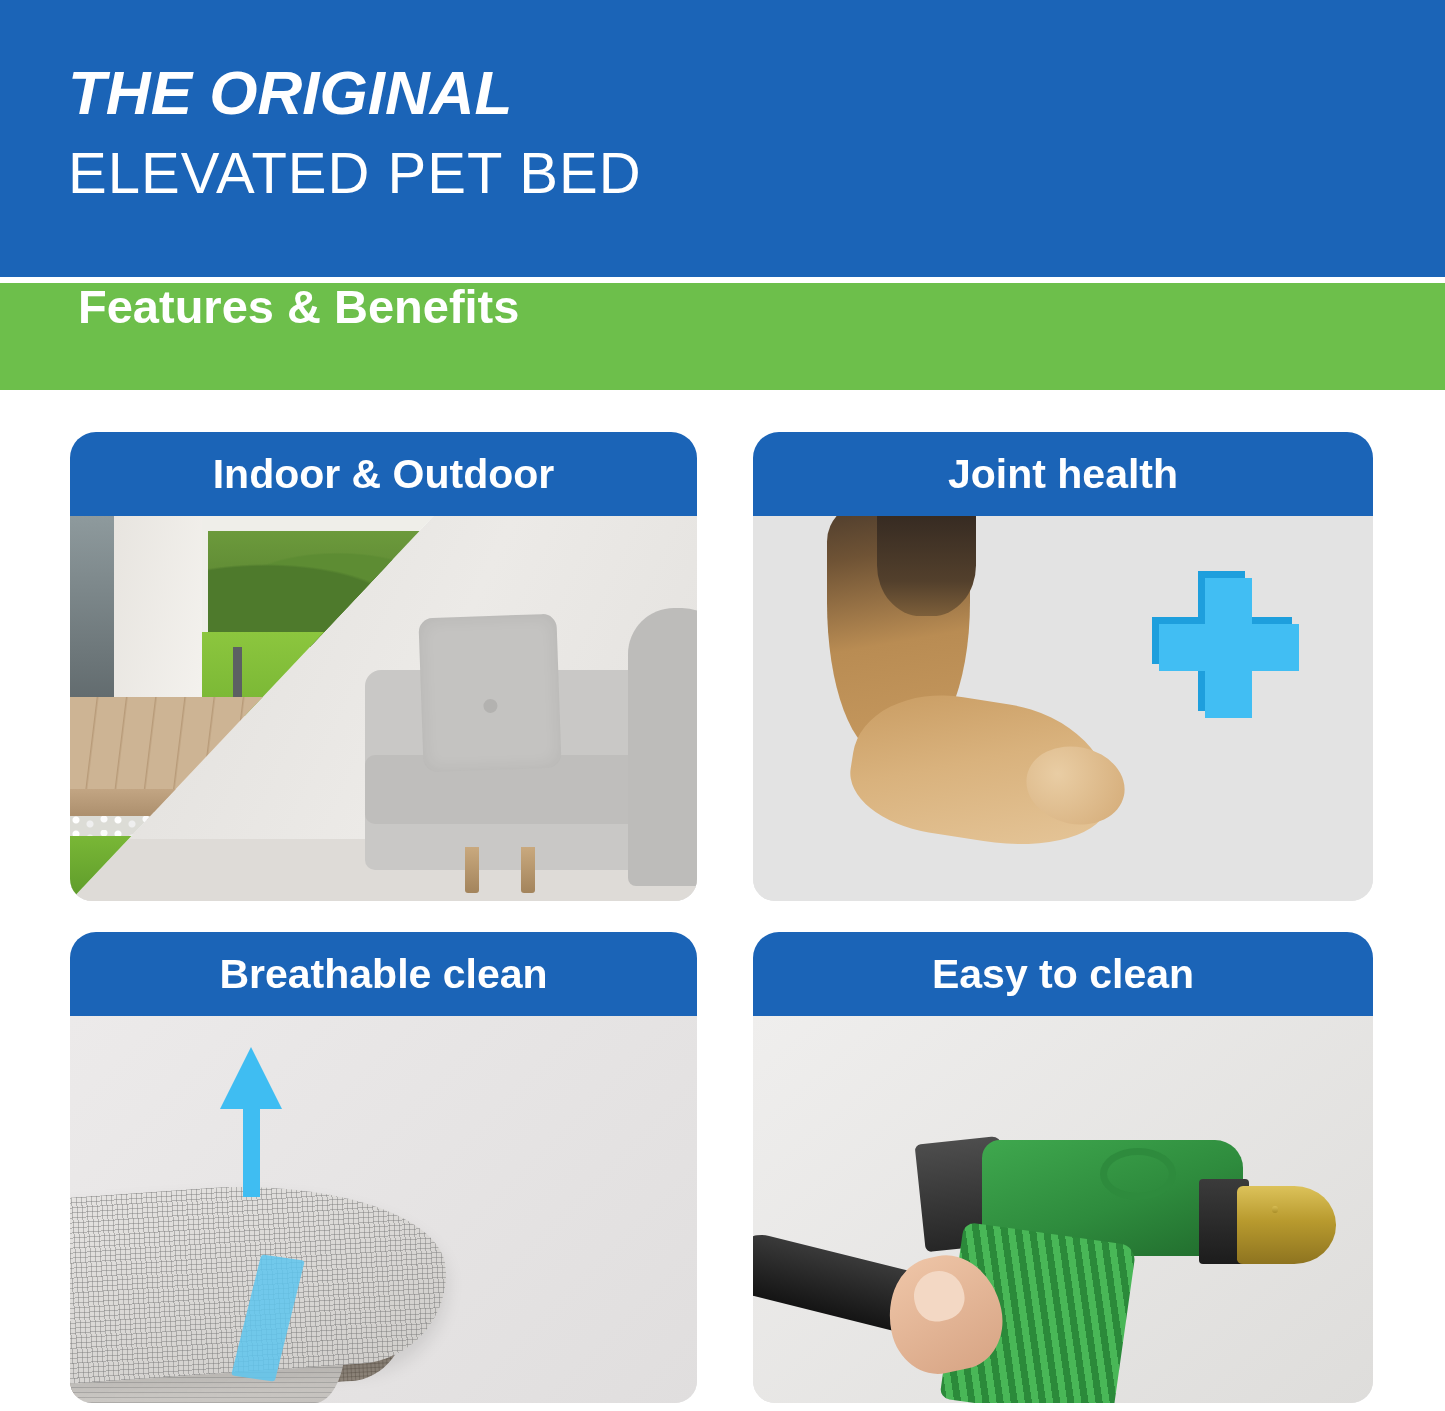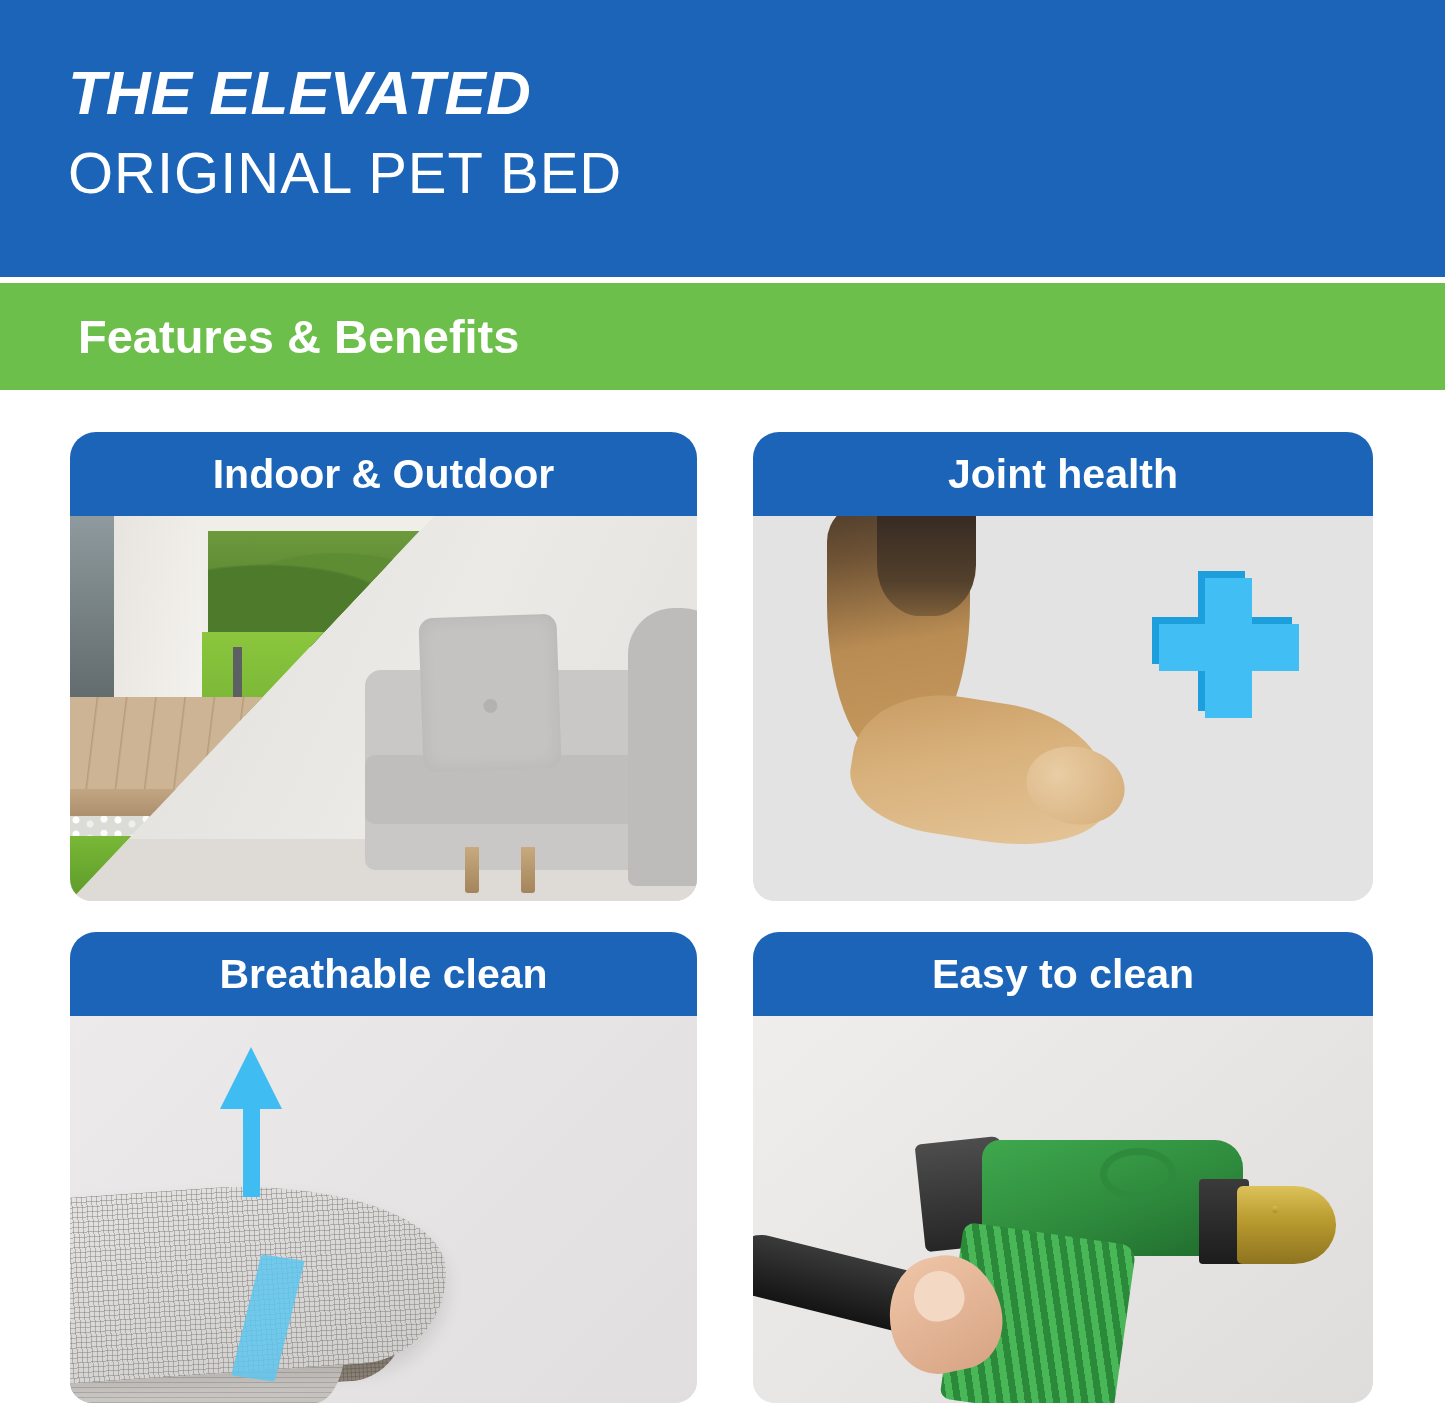--- a/index.html
+++ b/index.html
@@ -28,21 +28,21 @@
     font-weight:400;font-style:normal;
     color:#ffffff;letter-spacing:1px;
     margin-top:20px;
     white-space:nowrap;
   }
   
   .band{
     position:absolute;left:0;top:283px;width:1445px;height:107px;
     background:#6dbf4b;
     box-sizing:border-box;
-    display:flex;align-items:center;
+    display:flex;align-items:flex-start;
     padding-left:78px;
   }
   .band-title{
     font-size:47px;line-height:47px;font-weight:bold;
     color:#ffffff;white-space:nowrap;
   }
   
   .grid{
     position:absolute;left:0;top:404px;width:1445px;height:1007px;
   }
@@ -312,22 +312,22 @@
   .hz-brass-knob{
     position:absolute;left:36%;top:25%;width:6%;height:10%;
     background:linear-gradient(#d8be55,#a98d27);
     border-radius:3px;
   }
 </style>
 </head>
 <body>
 
 <div class="hero">
-  <div class="hero-line1">THE ELEVATED</div>
-  <div class="hero-line2">ORIGINAL PET BED</div>
+  <div class="hero-line1">THE ORIGINAL</div>
+  <div class="hero-line2">ELEVATED PET BED</div>
 </div>
 
 <div class="band">
   <div class="band-title">Features &amp; Benefits</div>
 </div>
 
 <div class="grid">
 
   <div class="card" id="card-indoor">
     <div class="card-head">

